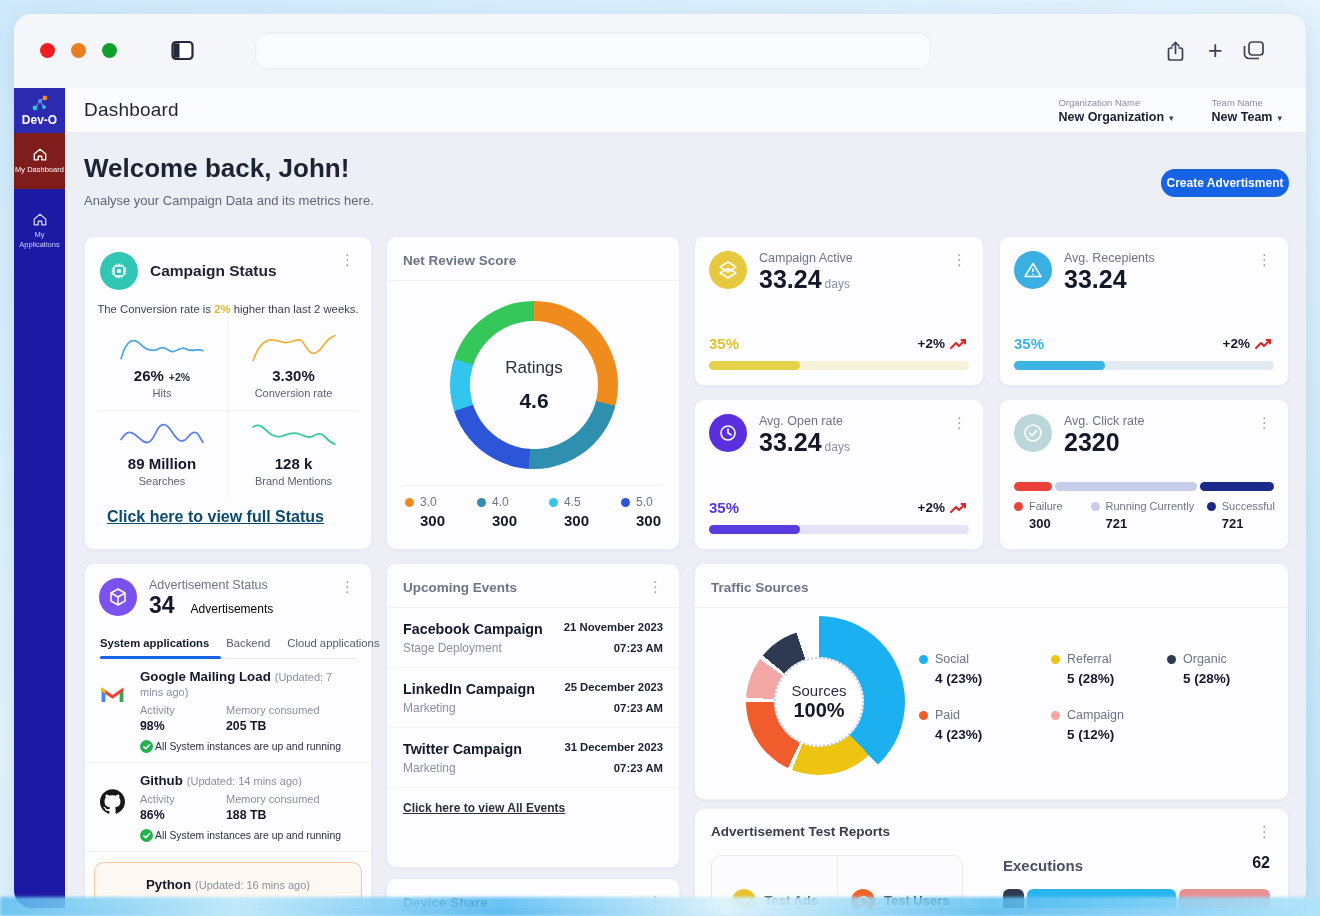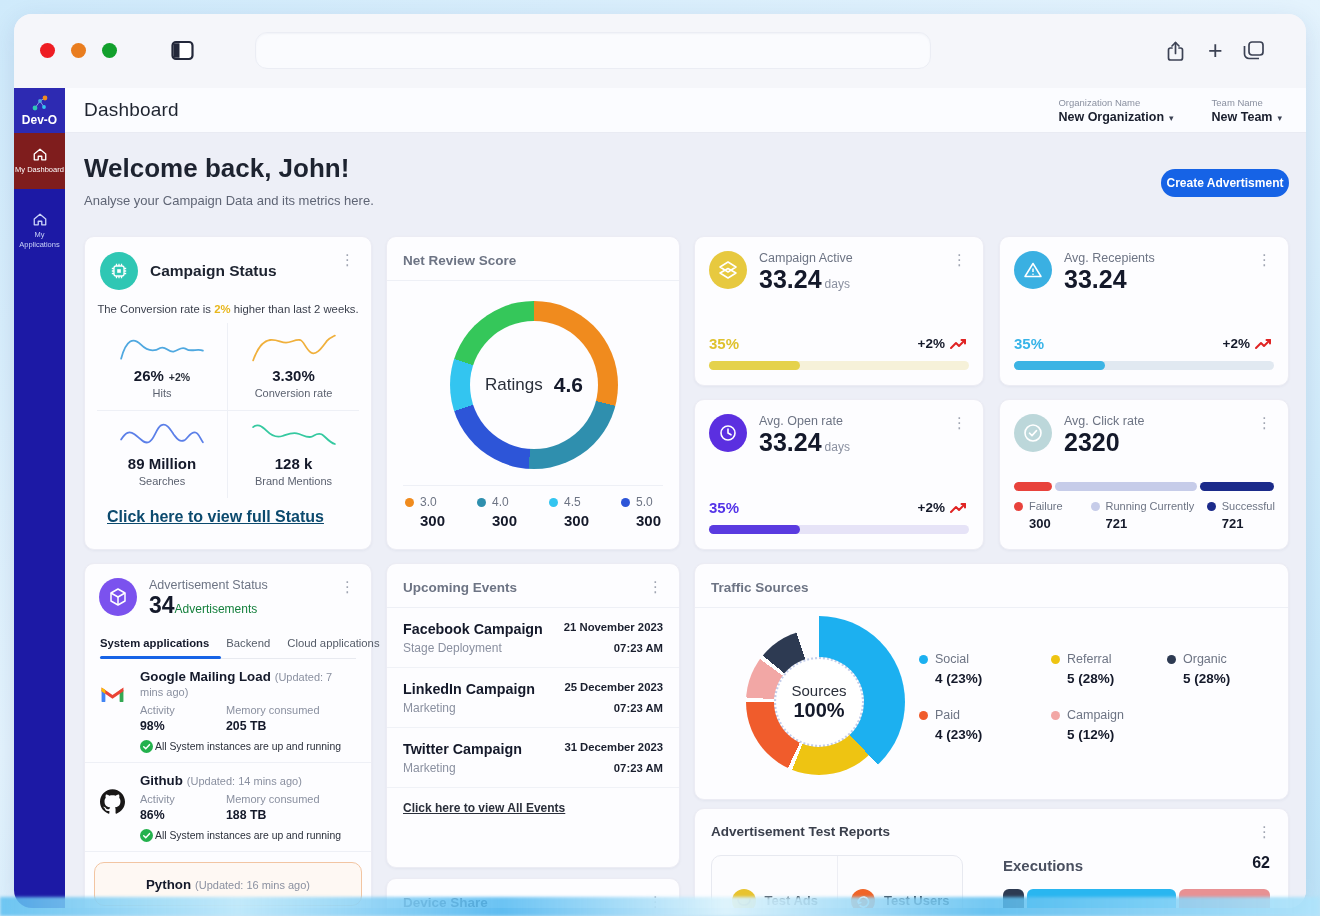--- a/index.html
+++ b/index.html
@@ -66,21 +66,21 @@
   .cs-cell:nth-child(3),.cs-cell:nth-child(4){border-bottom:none}
   .spark{width:96px;height:32px}
   .cs-val{margin-top:3px;font-size:15px;font-weight:700;color:#14192a}
   .cs-val small{font-size:10.5px;font-weight:700;color:#2a2f3a;margin-left:5px}
   .cs-label{margin-top:3px;font-size:11px;color:#5c6270}
   .cs-link{margin:10px 22px;font-size:16px;font-weight:600;color:#0c4a6e;text-decoration:underline;display:inline-block;cursor:pointer}
   
   .panel-title{padding:16px 16px 12px;font-size:13.5px;font-weight:600;color:#6d7484;border-bottom:1px solid #eef0f6}
   .donut{position:absolute;left:63px;top:64px;width:168px;height:168px;border-radius:50%}
   .donut-hole{position:absolute;left:20px;top:20px;width:128px;height:128px;border-radius:50%;background:#fdfdff;
-              display:flex;flex-direction:row;align-items:center;justify-content:center;gap:11px}
+              display:flex;flex-direction:column;align-items:center;justify-content:center;gap:11px}
   .rv-center-label{font-size:17px;color:#2a2f3a}
   .rv-center-val{font-size:21px;font-weight:700;color:#14192a}
   .rv-divider{position:absolute;left:16px;right:16px;top:248px;border-top:1px solid #eef0f6}
   .rv-legend{position:absolute;left:18px;right:18px;top:258px;display:flex;justify-content:space-between}
   .legend-row{display:flex;align-items:center;gap:6px;font-size:12px;color:#6d7484}
   .rv-li .val{margin-left:15px;margin-top:3px;font-size:15px;font-weight:600;color:#14192a}
   
   .st-head{display:flex;padding:14px 14px 0}
   .st-txt{margin-left:12px}
   .st-label{font-size:12.5px;color:#6d7484}
@@ -94,21 +94,21 @@
   
   .ck-bar{position:absolute;left:14px;right:14px;top:82px;height:9px;display:flex;gap:3px}
   .ck-seg{height:100%;border-radius:5px}
   .ck-legend{position:absolute;left:14px;right:10px;top:100px;display:flex}
   .ck-li:nth-child(1){width:29%}.ck-li:nth-child(2){width:44%}.ck-li:nth-child(3){width:27%}
   .ck-li .lbl{display:flex;align-items:center;gap:6px;font-size:11px;color:#6d7484}
   .ck-li .val{margin-left:15px;margin-top:4px;font-size:13px;font-weight:700;color:#14192a}
   
   .as-label{font-size:12.5px;color:#6d7484}
   .as-count{font-size:23px;font-weight:700;color:#14192a;line-height:1.15}
-  .as-count small{font-size:12px;color:#15803d;font-weight:400;margin-left:0}
+  .as-count small{font-size:12px;color:#000000;font-weight:400;margin-left:16px}
   .as-tabs{display:flex;gap:17px;margin:19px 15px 0;border-bottom:1px solid #e8eaf0;padding-bottom:9px}
   .as-tab{font-size:11.3px;color:#555c68;cursor:pointer;position:relative;white-space:nowrap}
   .as-tab.active{font-weight:700;color:#14192a}
   .as-tab.active::after{content:"";position:absolute;left:0;right:-12px;bottom:-10px;height:3px;background:#1663e6;border-radius:2px}
   .app-row{display:grid;grid-template-columns:40px 1fr;padding:10px 15px 9px;border-bottom:1px solid #eef0f6}
   .app-icon{margin-top:16px}
   .app-name{font-size:13.3px;font-weight:700;color:#14192a}
   .app-name small{font-size:11px;color:#8a90a0;font-weight:400;margin-left:4px}
   .app-cols{display:grid;grid-template-columns:86px 1fr;margin-top:5px}
   .app-col-label{font-size:11px;color:#8a90a0}

